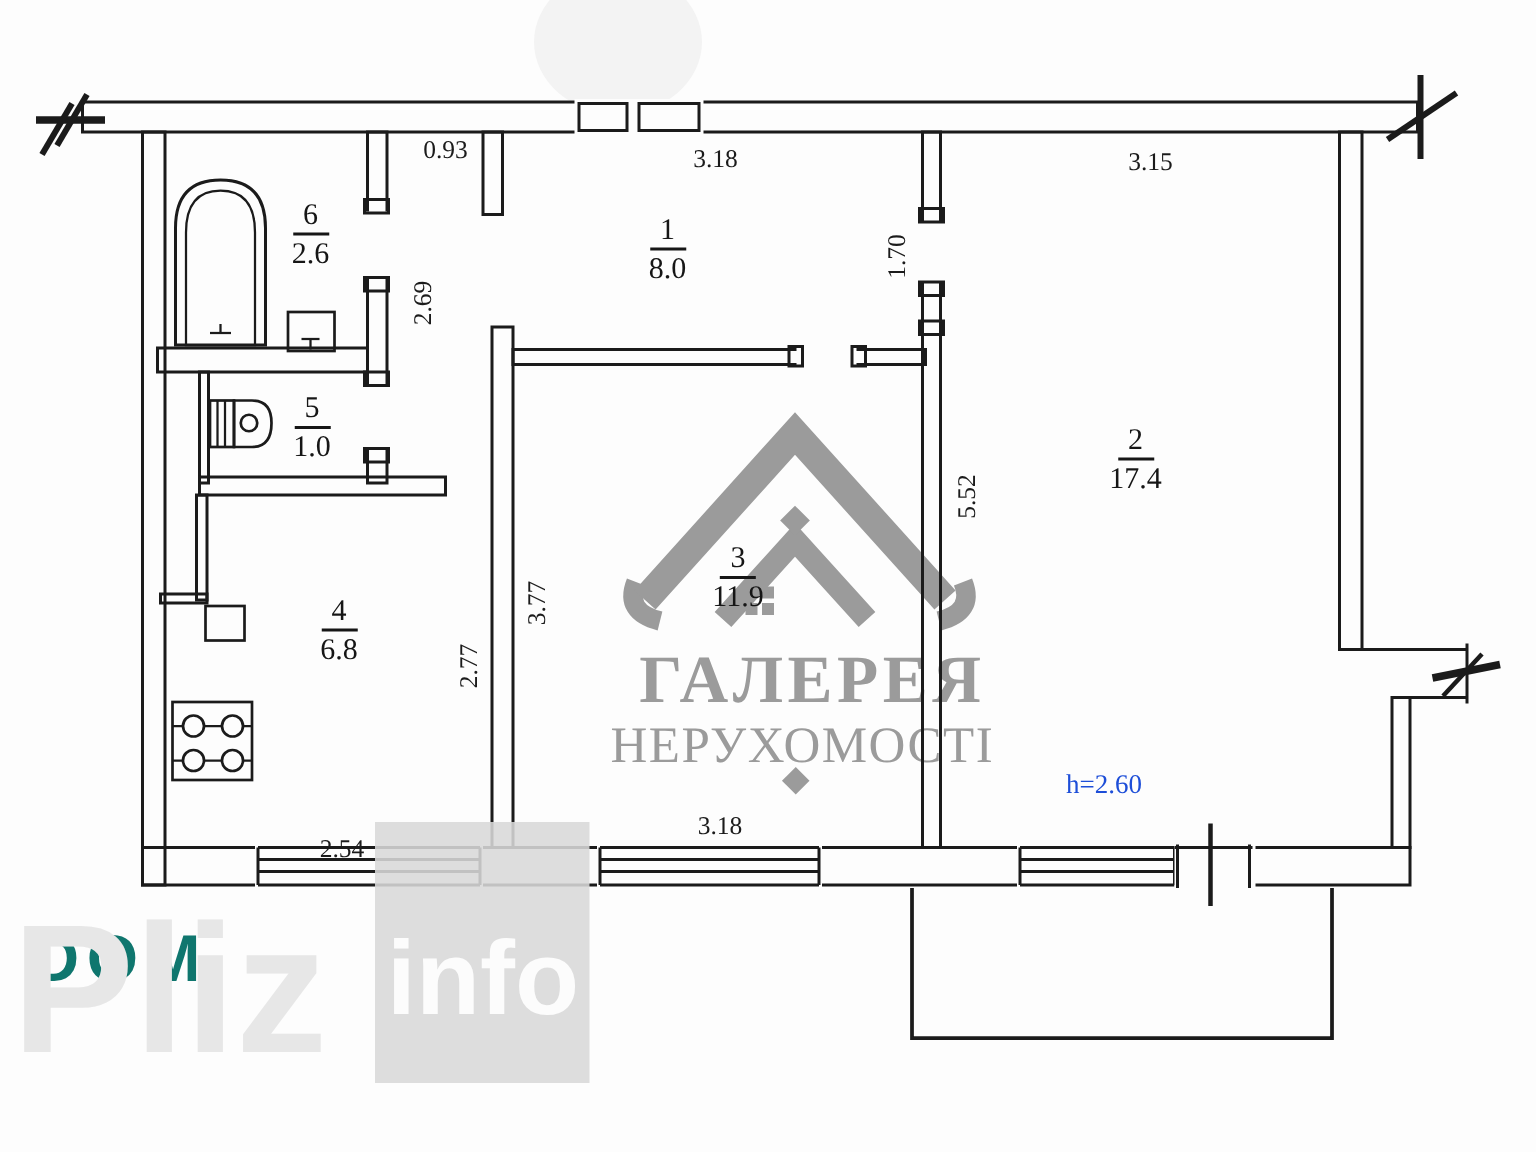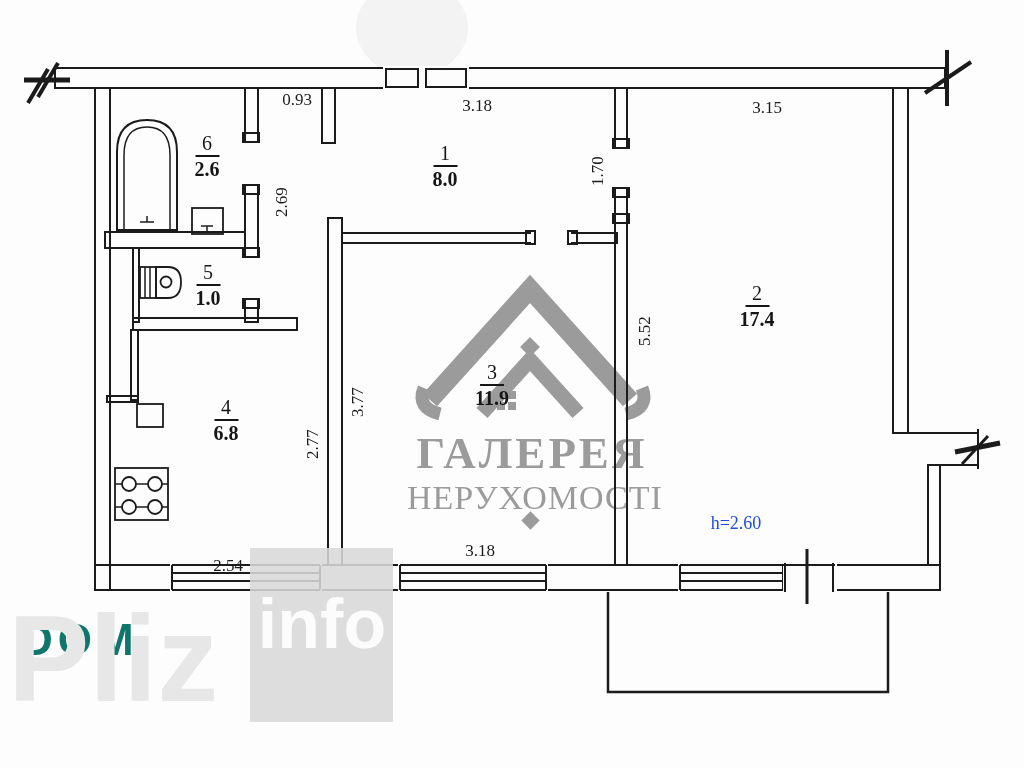--- a/index.html
+++ b/index.html
@@ -1,39 +1,39 @@
 <!DOCTYPE html>
 <html><head>
 <meta charset="utf-8">
 <style>
   html,body{margin:0;padding:0;background:#ffffff;}
   .stage{position:relative;width:1024px;height:768px;background:#fdfdfd;overflow:hidden;
          font-family:"Liberation Serif","DejaVu Serif",serif;}
   
   .blob{position:absolute;left:356px;top:-20px;width:112px;height:96px;border-radius:50%;background:#f3f3f3;}
-  .logo-text{position:absolute;color:#9b9b9b;text-align:center;width:250px;left:407px;}
+  .logo-text{position:absolute;color:#9b9b9b;text-align:right;width:250px;left:407px;}
   .logo-title{top:427px;font-size:45px;font-weight:600;letter-spacing:3px;}
   .logo-subtitle{top:479px;font-size:34px;font-weight:500;letter-spacing:1px;}
   .logo-diamond{position:absolute;left:524px;top:514px;width:13px;height:13px;background:#9b9b9b;transform:rotate(45deg);}
   .wm-dom{position:absolute;left:21px;top:572px;font-family:"Liberation Sans",sans-serif;
           font-weight:700;font-size:44px;letter-spacing:5px;color:#0f766e;margin-top:43px;}
   .wm-pliz{position:absolute;left:8px;top:598px;font-family:"Liberation Sans",sans-serif;
            font-weight:700;font-size:122px;color:#e7e7e7;line-height:1;}
   
   .wm-rect{position:absolute;left:250px;top:548px;width:143px;height:174px;background:#d8d8d8;opacity:0.88;}
-  .wm-info{position:absolute;left:252px;top:584px;width:140px;text-align:center;
+  .wm-info{position:absolute;left:252px;top:612px;width:140px;text-align:center;
            font-family:"Liberation Sans",sans-serif;font-weight:700;font-size:70px;color:#fcfcfc;}
   
   .dim{position:absolute;font-size:17px;color:#1b1b1b;white-space:nowrap;transform:translate(-50%,-50%);}
   .dim.v{transform:translate(-50%,-50%) rotate(-90deg);}
   .hnote{position:absolute;font-size:18px;color:#1d4ed8;white-space:nowrap;transform:translate(-50%,-50%);margin-left:36px;}
   .room-label{position:absolute;display:flex;flex-direction:column;align-items:center;
               font-size:20px;color:#161616;transform:translateX(-50%);line-height:1.15;}
   .room-label .num{border-bottom:2px solid #161616;padding:0 7px;}
-  .room-label .area{padding-top:1px;font-weight:bold;}
+  .room-label .area{padding-top:1px;}
   svg{position:absolute;left:0;top:0;}
 </style>
 </head>
 <body>
 
 <div class="stage">
 
   <div class="blob"></div>
 
   <svg style="left:400px;top:272px" width="266" height="152" viewBox="0 0 266 152">

